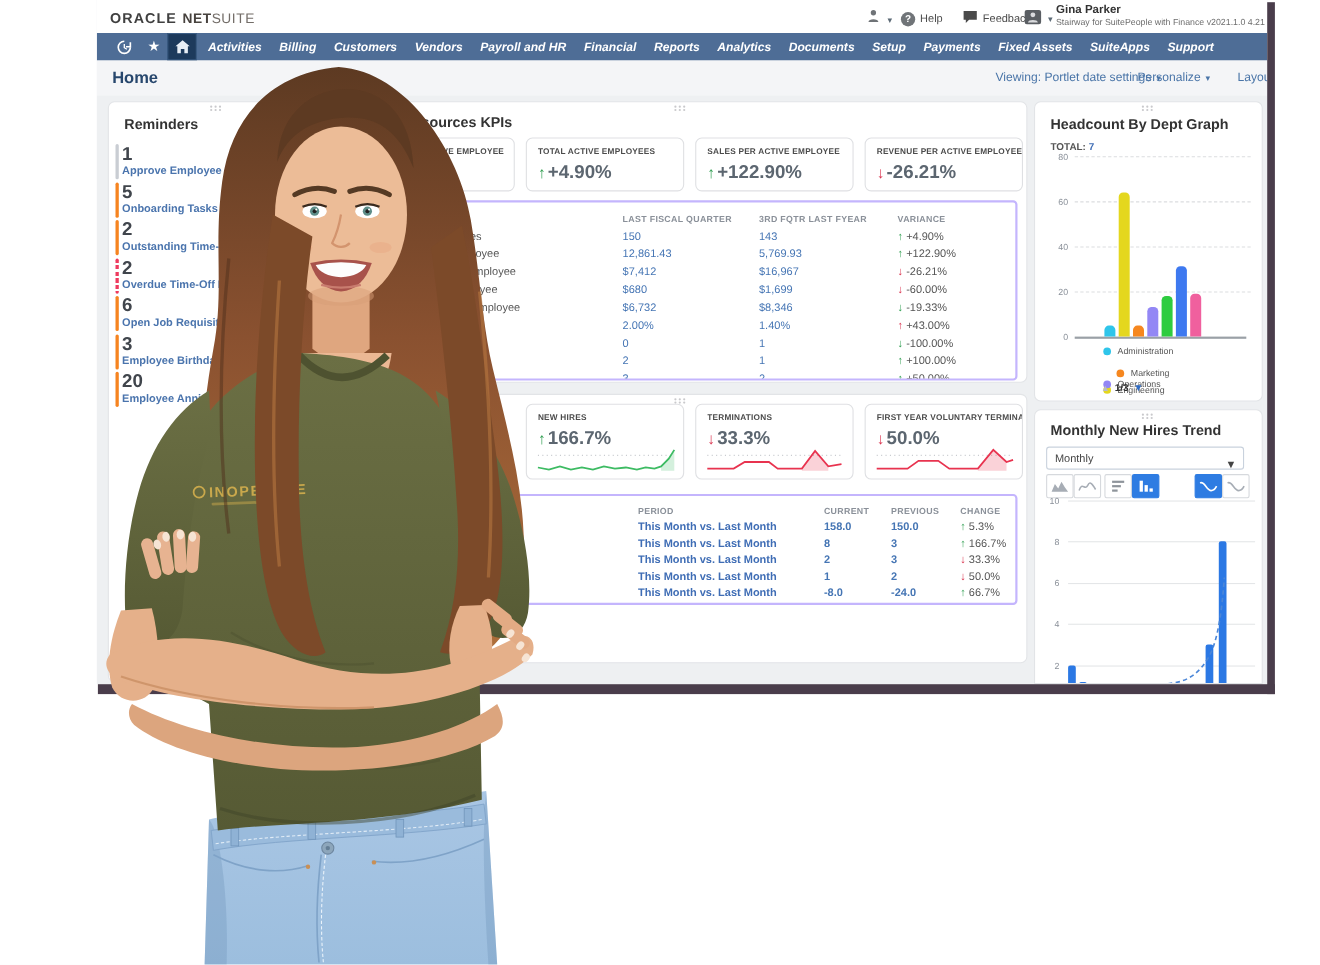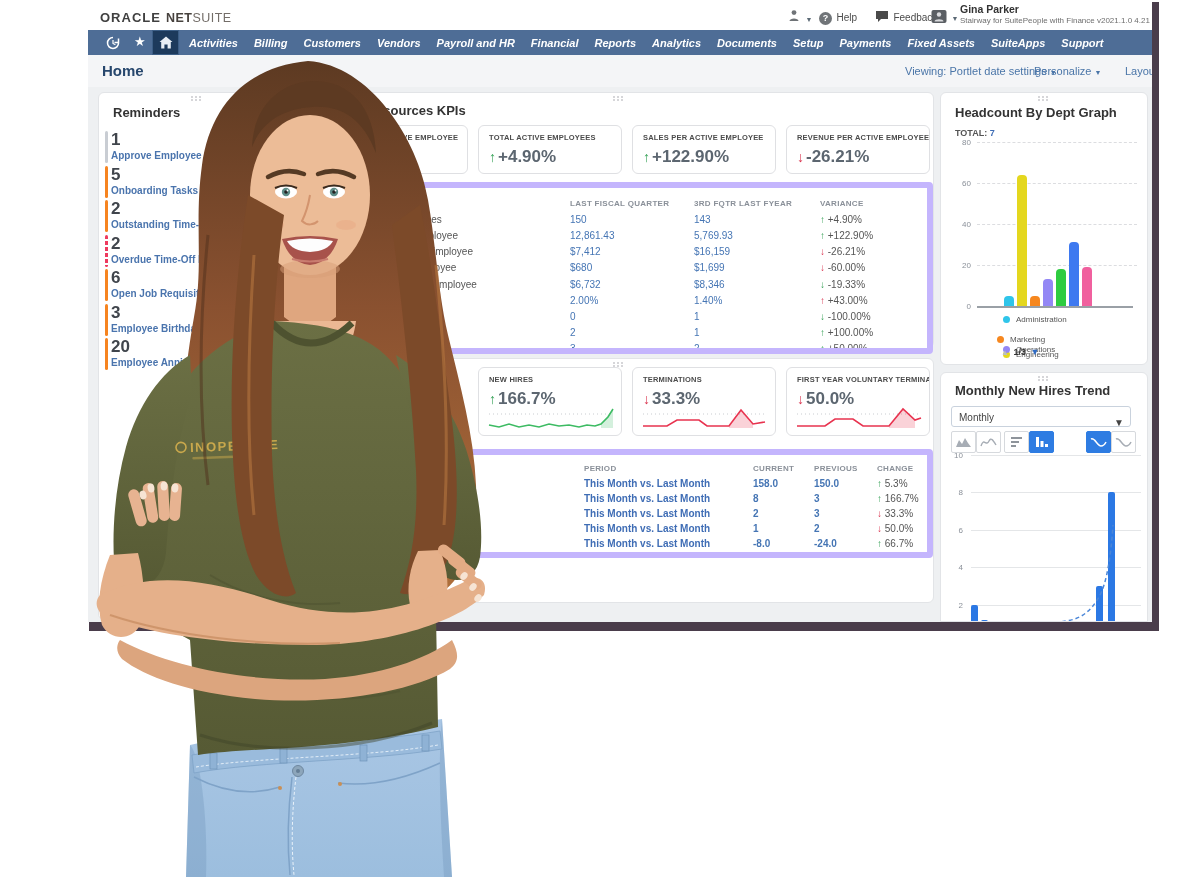--- a/index.html
+++ b/index.html
@@ -43,21 +43,21 @@
   .rem-label{font-size:10px;font-weight:700;color:#4a74ad;margin-top:2px;white-space:nowrap;overflow:hidden;}
   
   .kpi-tile{position:absolute;width:142px;height:47px;border:1px solid #dfe0e3;border-radius:6px;background:#fff;cursor:pointer;}
   .kpi-tile.tall{height:67px;}
   .kpi-label{font-size:7.5px;font-weight:700;color:#4b4b4b;letter-spacing:.2px;margin:7px 0 0 10px;white-space:nowrap;overflow:hidden;}
   .kpi-val{margin:5px 0 0 10px;font-size:17px;color:#5c6670;font-weight:600;}
   .kpi-arrow{font-size:14px;font-weight:700;margin-right:2px;}
   .up{color:#33a054;} .down{color:#da3550;}
   .spark{position:absolute;left:8px;bottom:4px;}
   
-  .tbl-box{position:absolute;border:6px solid #c4b5fd;border-radius:4px;background:#fff;overflow:hidden;}
+  .tbl-box{position:absolute;border:2px solid #c4b5fd;border-radius:4px;background:#fff;overflow:hidden;}
   .grid{display:grid;font-size:10px;align-items:center;}
   .th{font-size:8px;font-weight:700;color:#8a9099;letter-spacing:.3px;white-space:nowrap;}
   .blue-val{color:#4575b4;cursor:pointer;white-space:nowrap;}
   .blue-link{color:#3f6db5;font-weight:700;cursor:pointer;white-space:nowrap;}
   .var-cell{color:#555;white-space:nowrap;}
   .var-cell .ar{font-weight:700;}
   
   .ytick{position:absolute;font-size:8px;color:#8a9099;text-align:right;width:22px;}
   .gridline{position:absolute;border-top:1px dashed #dcdde0;height:0;}
   .gridline.solid{border-top:1px solid #e4e6e8;}
@@ -230,21 +230,21 @@
           <span style="color: rgb(85, 85, 85); white-space: nowrap; overflow: hidden;">Total Active Employees</span>
           <span class="blue-val">150</span>
           <span class="blue-val">143</span>
           <span class="var-cell"><span class="ar up">↑</span> +4.90%</span>
           <span style="color: rgb(85, 85, 85); white-space: nowrap; overflow: hidden;">Sales per Active Employee</span>
           <span class="blue-val">12,861.43</span>
           <span class="blue-val">5,769.93</span>
           <span class="var-cell"><span class="ar up">↑</span> +122.90%</span>
           <span style="color: rgb(85, 85, 85); white-space: nowrap; overflow: hidden;">Revenue per Active Employee</span>
           <span class="blue-val">$7,412</span>
-          <span class="blue-val">$16,159</span>
+          <span class="blue-val">$16,967</span>
           <span class="var-cell"><span class="ar down">↓</span> -26.21%</span>
           <span style="color: rgb(85, 85, 85); white-space: nowrap; overflow: hidden;">Profit per Active Employee</span>
           <span class="blue-val">$680</span>
           <span class="blue-val">$1,699</span>
           <span class="var-cell"><span class="ar down">↓</span> -60.00%</span>
           <span style="color: rgb(85, 85, 85); white-space: nowrap; overflow: hidden;">Expenses per Active Employee</span>
           <span class="blue-val">$6,732</span>
           <span class="blue-val">$8,346</span>
           <span class="var-cell"><span class="ar up">↓</span> -19.33%</span>
           <span style="color: rgb(85, 85, 85); white-space: nowrap; overflow: hidden;">Turnover Rate</span>
@@ -369,21 +369,21 @@
       </div>
     <div id="hc-legend">
         <div class="legend-row" style="left: 62px; top: 222px;">
           <span class="legend-dot" style="background: rgb(47, 197, 234);"></span>
           <span class="legend-label">Administration</span>
         </div>
         <div class="legend-row" style="left: 62px; top: 232px; margin-top: 25px;">
           <span class="legend-dot" style="background: rgb(228, 215, 30);"></span>
           <span class="legend-label">Engineering</span>
         </div>
-        <div class="legend-row" style="left: 56px; top: 242px;">
+        <div class="legend-row" style="left: 74px; top: 242px;">
           <span class="legend-dot" style="background: rgb(246, 135, 31);"></span>
           <span class="legend-label">Marketing</span>
         </div>
         <div class="legend-row" style="left: 62px; top: 252px;">
           <span class="legend-dot" style="background: rgb(147, 135, 245);"></span>
           <span class="legend-label">Operations</span>
         </div>
       </div>
     <div class="abs" style="left:60px;top:254px;font-size:9px;">
       <span style="color:#b9bdc2;font-size:8px;cursor:pointer;">▲</span>

